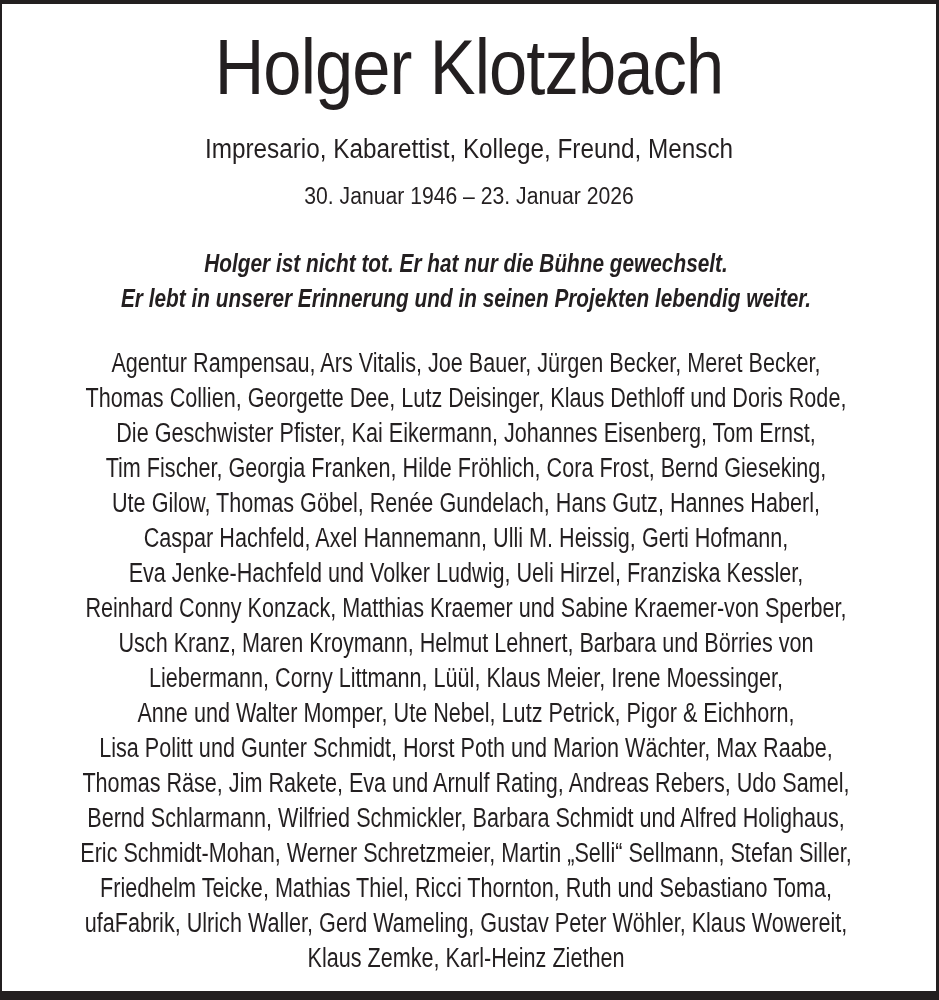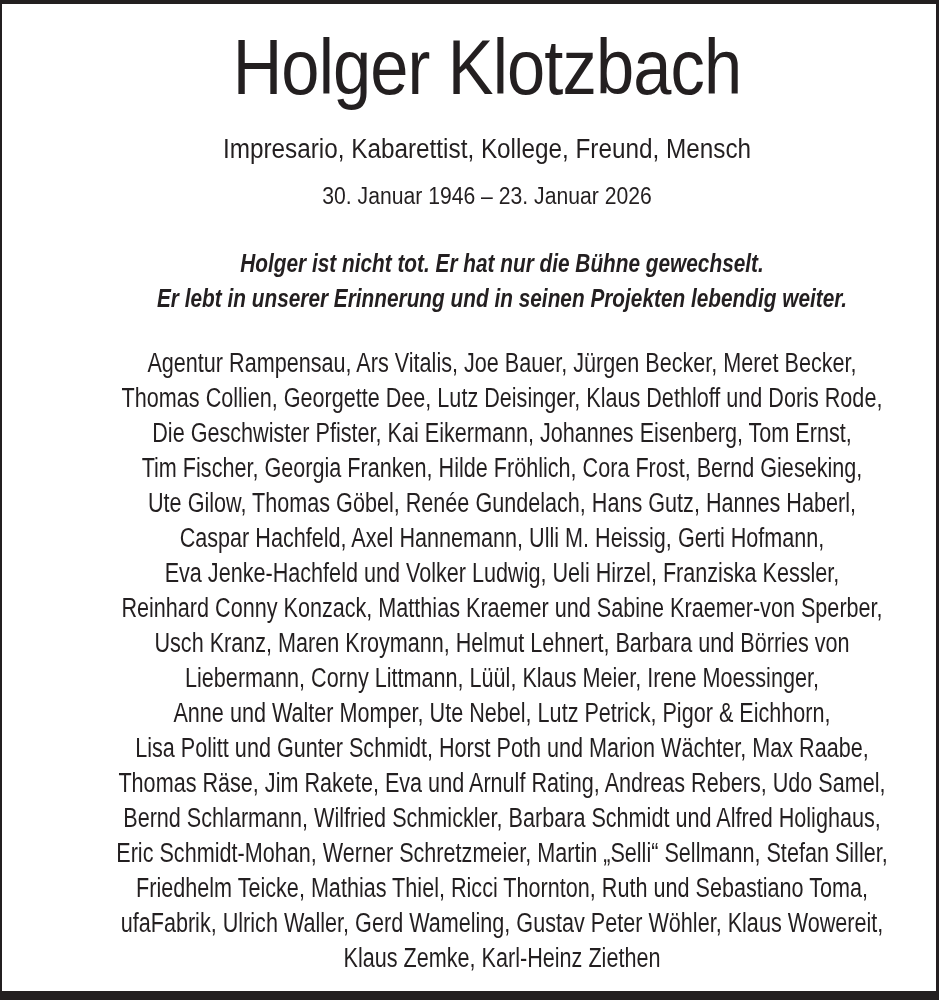--- a/index.html
+++ b/index.html
@@ -13,21 +13,20 @@
     height: 1000px;
     box-sizing: border-box;
     background: #ffffff;
     border-style: solid;
     border-color: #231f20;
     border-width: 4px 3px 9px 2px;
     font-family: "Liberation Sans", sans-serif;
     color: #231f20;
     text-align: center;
     overflow: hidden;
-    padding-left: 36px;
   }
   .name {
     margin: 22px 0 0 0;
     font-size: 78px;
     line-height: 82px;
     font-weight: 400;
     letter-spacing: -1px;
     white-space: nowrap;
     transform: scaleX(0.88);
     transform-origin: 50% 50%;

